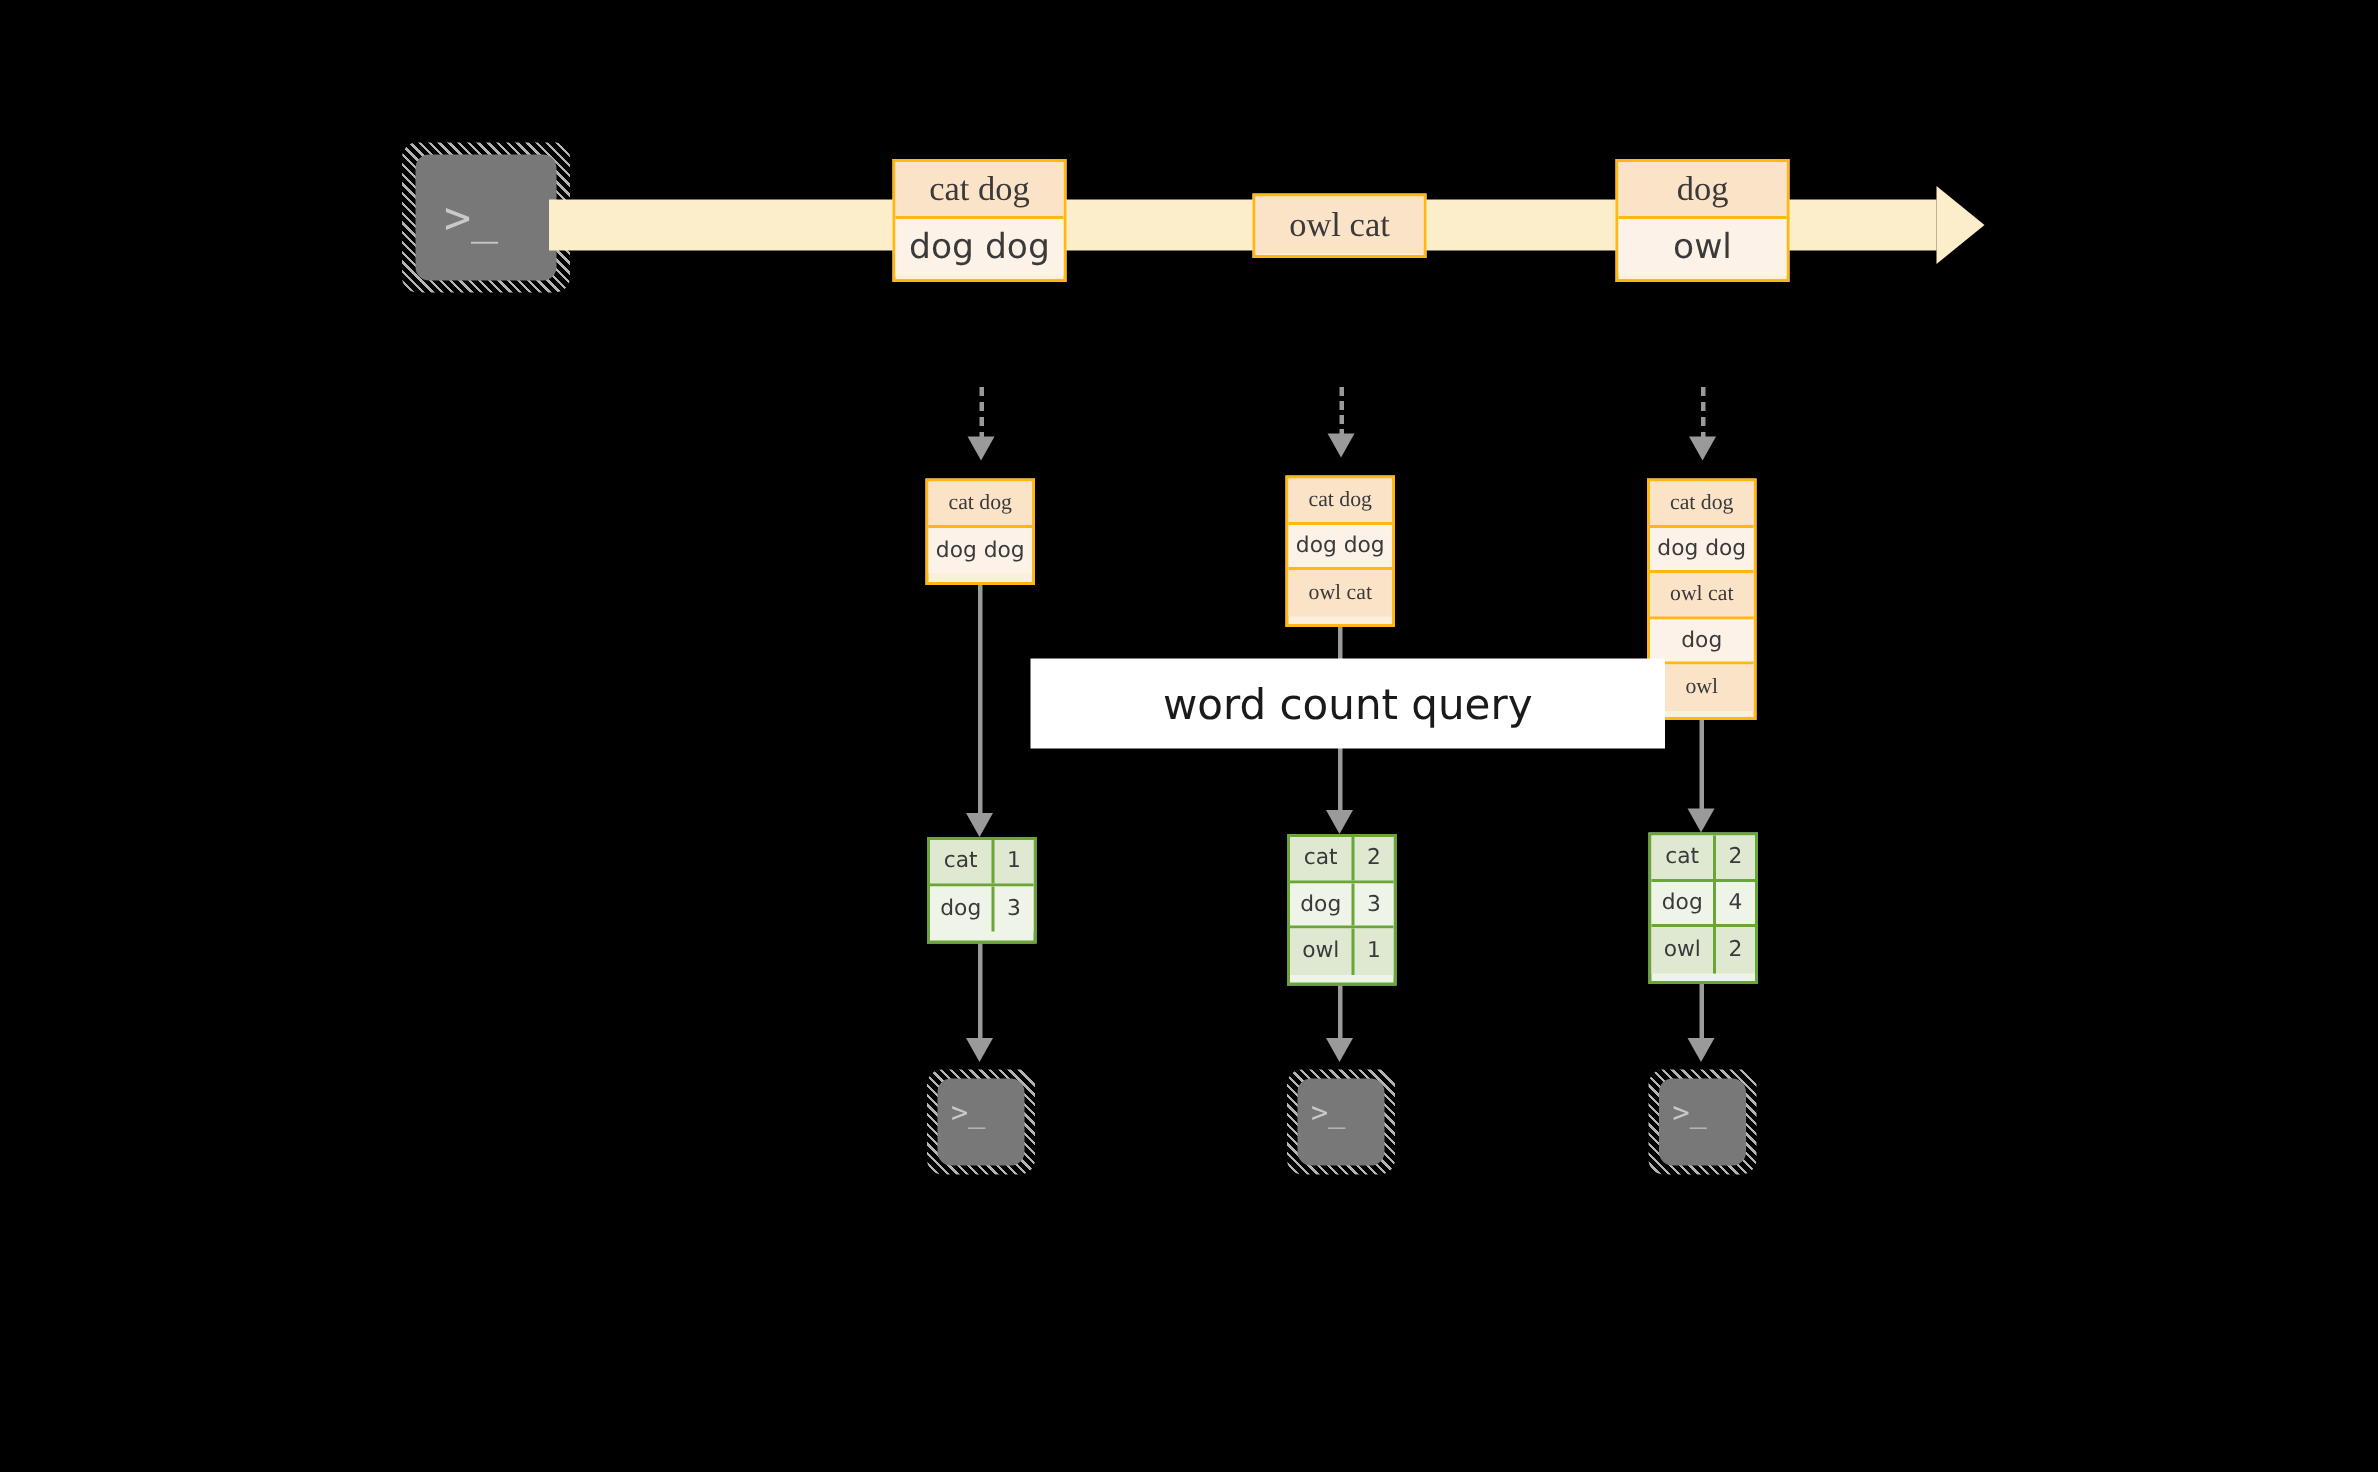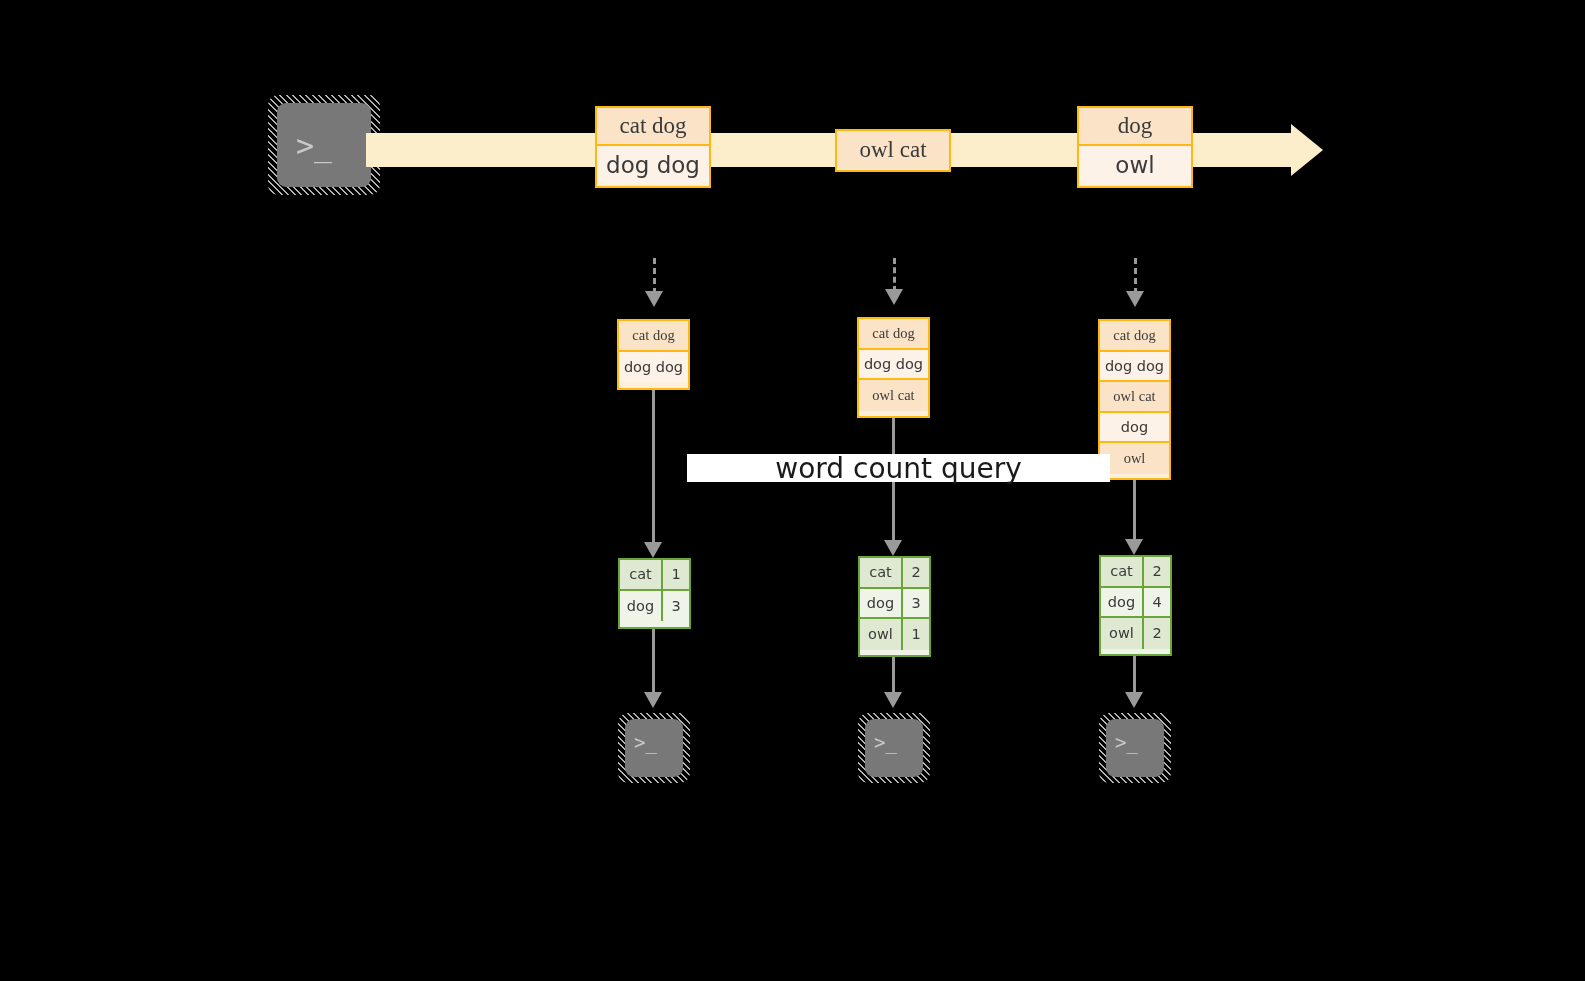--- a/index.html
+++ b/index.html
@@ -278,15 +278,15 @@
 
   <div class="vline" style="left:1133px; top:656px; height:41px;"></div>
   <div class="vhead" style="left:1125px; top:692px;"></div>
 
   <div class="term" style="left:1099px; top:713px; width:72px; height:70px;">
     <div class="hatch"></div>
     <div class="body" style="left:7px; top:6px; right:7px; bottom:6px;"></div>
     <div class="glyph" style="left:16px; top:20px; font-size:19px;">&gt;_</div>
   </div>
 
-  <div class="query-label" style="left:687px; top:454px; width:423px; height:28px;">word count query</div>
+  <div class="query-label" style="left:687px; top:439px; width:423px; height:60px;">word count query</div>
 
 </div>
 
 </body></html>

